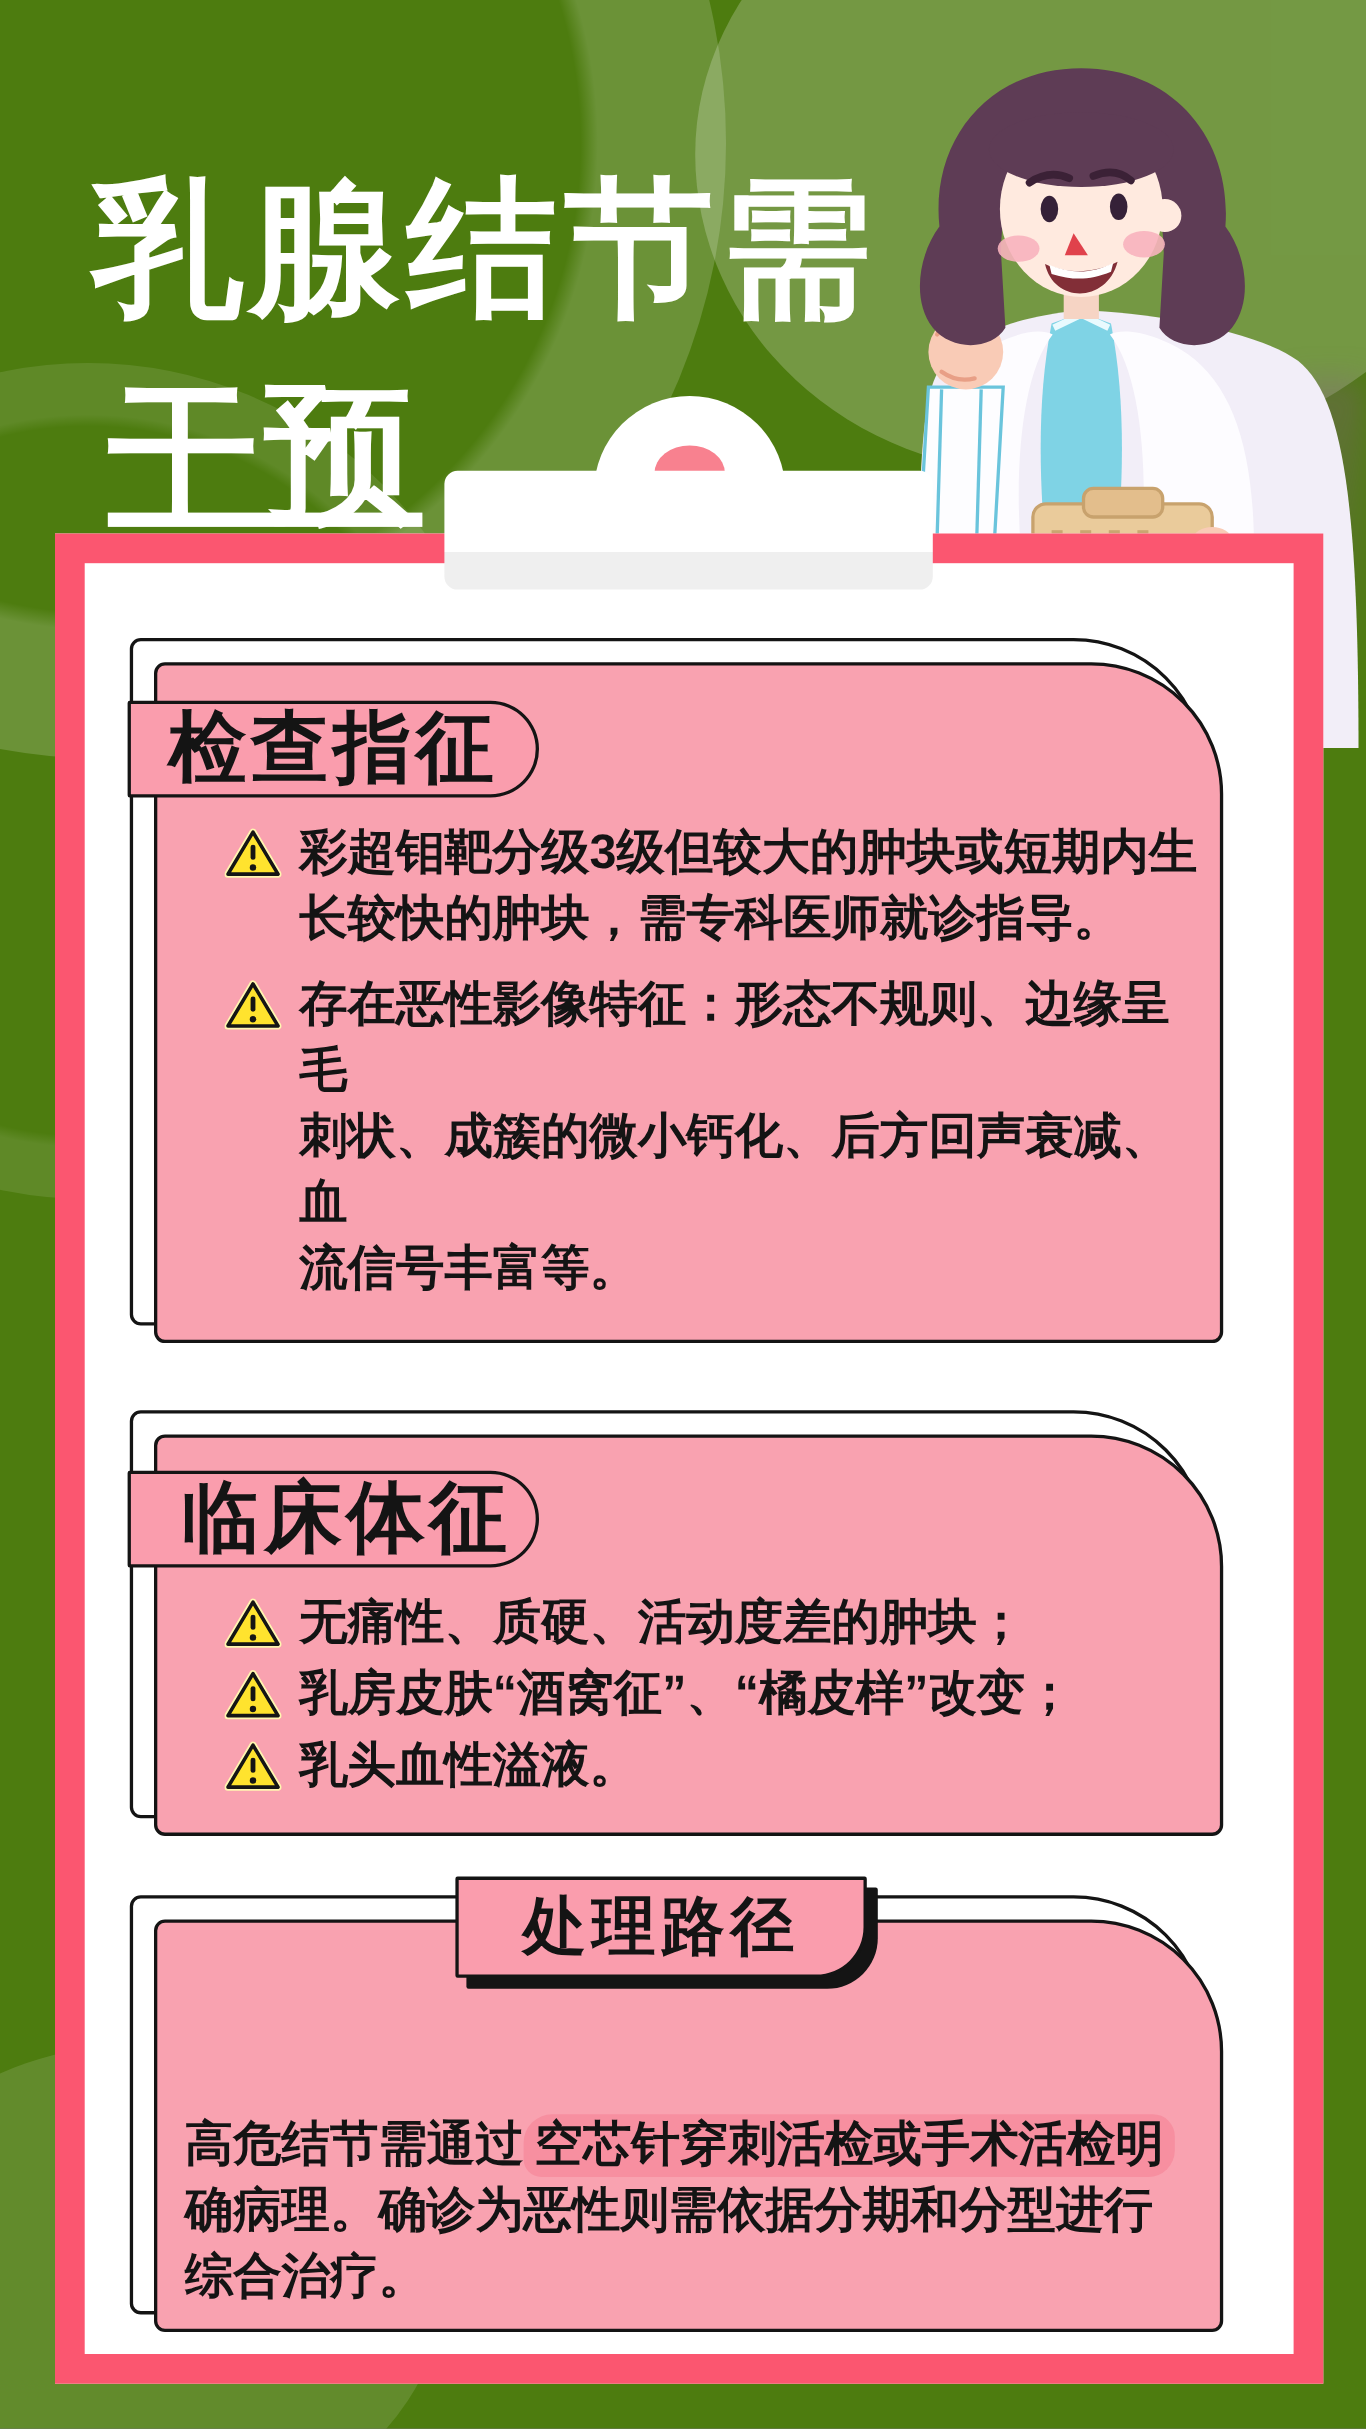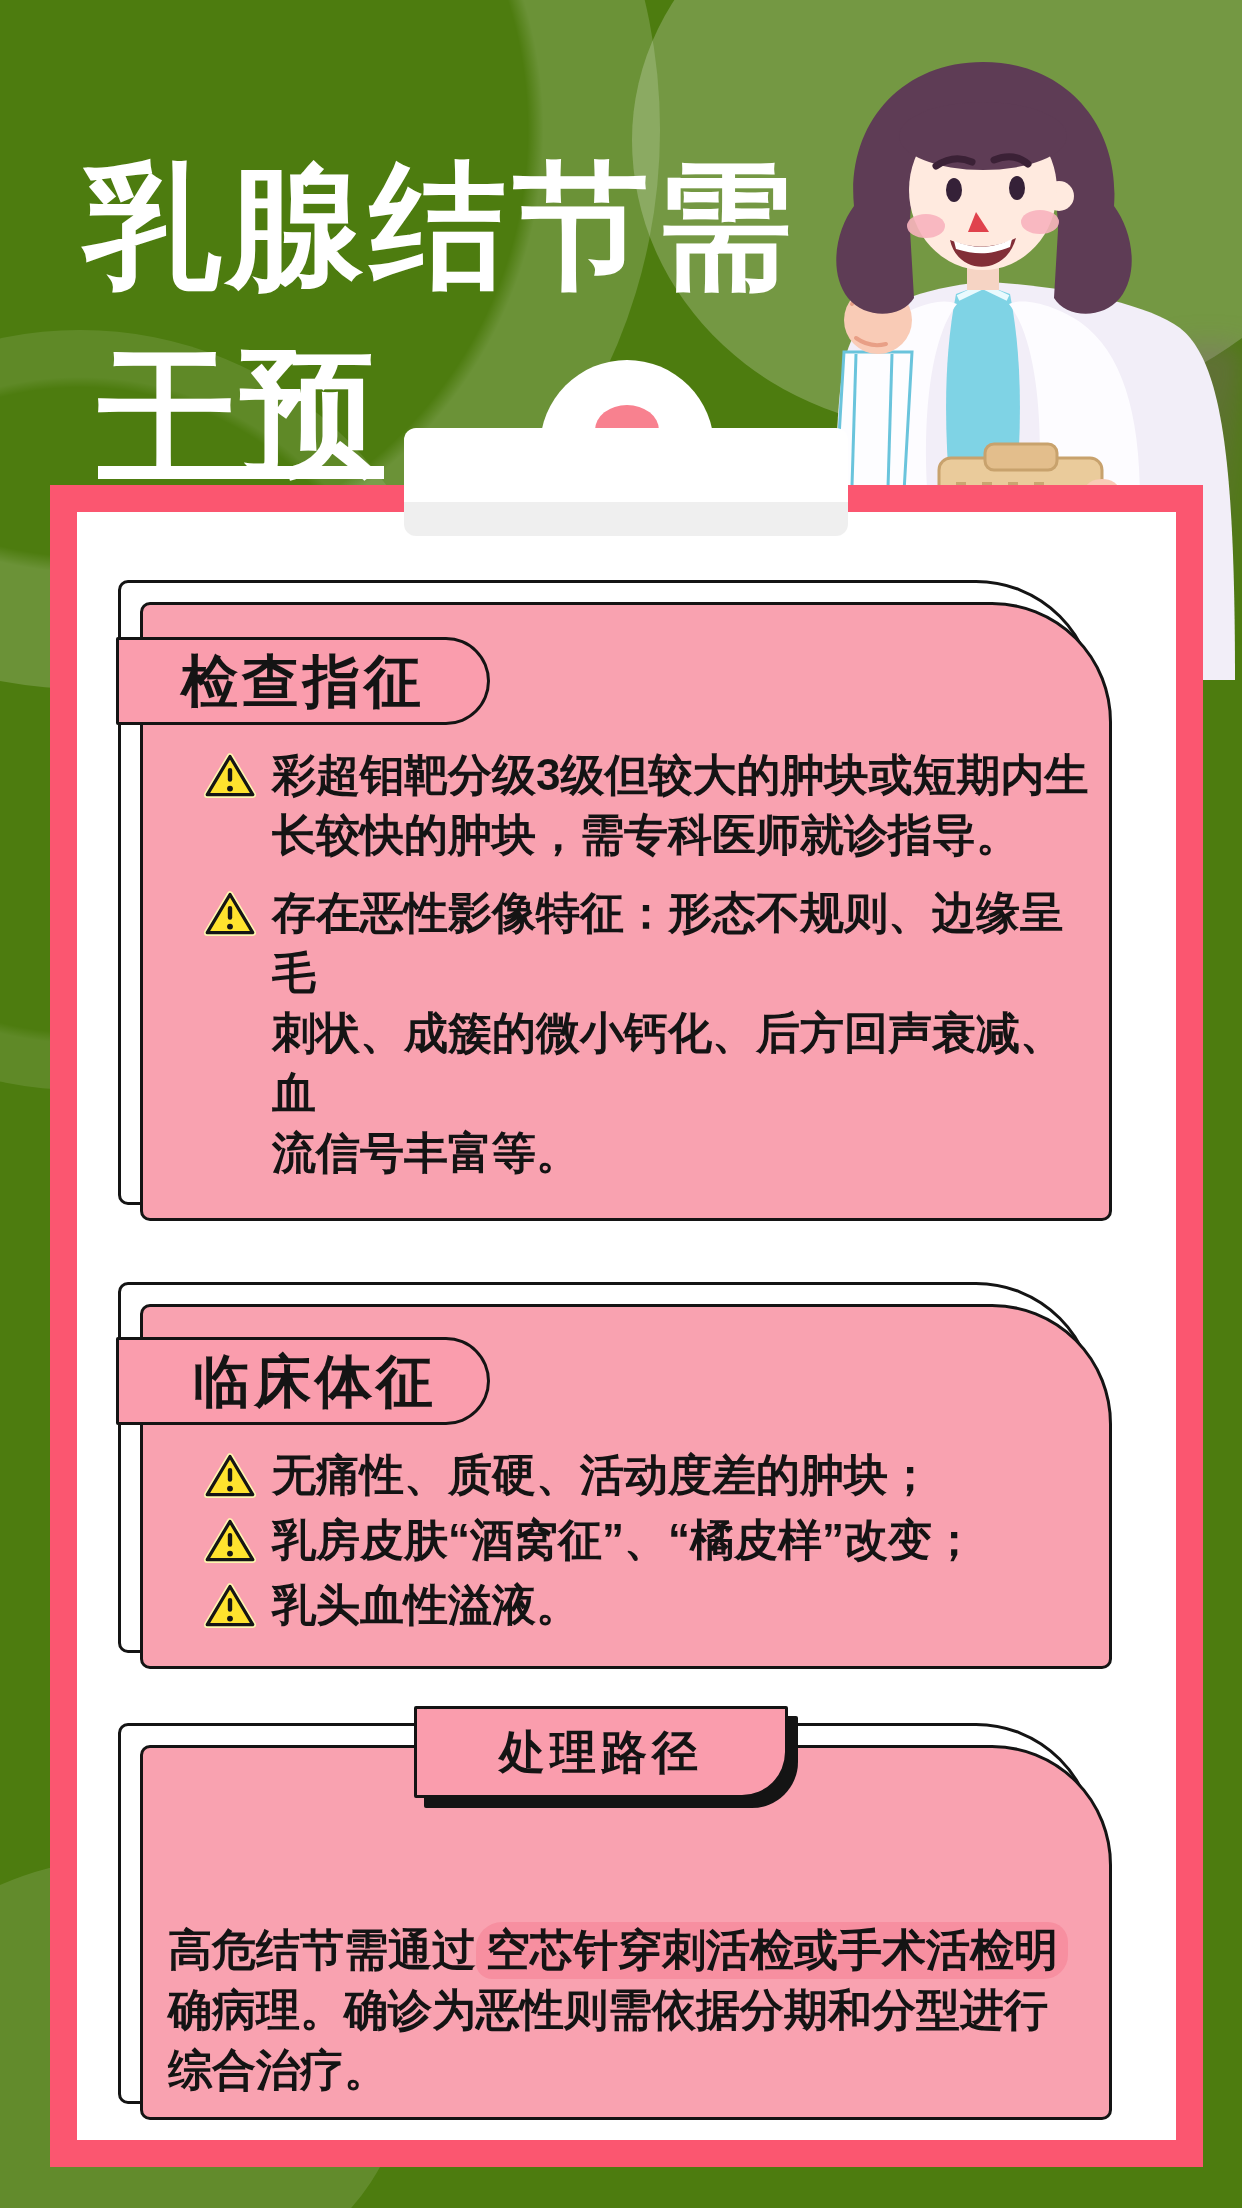--- a/index.html
+++ b/index.html
@@ -40,26 +40,26 @@
   .card{position:absolute;left:118px;width:978px;box-sizing:border-box;background:#fff;
     border:3px solid #141414;border-radius:10px 120px 10px 10px;z-index:3;}
   .card::before{content:"";position:absolute;left:19px;top:19px;width:100%;height:100%;box-sizing:border-box;
     background:#F9A2B0;border:3px solid #141414;border-radius:inherit;z-index:-1;}
   .card1{top:580px;height:625px;}
   .card2{top:1282px;height:371px;}
   .card3{top:1723px;height:381px;}
   
   .badge-side{position:absolute;left:116px;width:374px;height:88px;box-sizing:border-box;z-index:5;
     background:#FA9DAD;border:3px solid #141414;border-radius:2px 44px 44px 2px;
-    font-size:57px;font-weight:900;line-height:82px;text-align:center;letter-spacing:4px;color:#141414;}
+    font-size:71px;font-weight:900;line-height:82px;text-align:center;letter-spacing:4px;color:#141414;}
   .badge1{top:637px;}
   .badge2{top:1337px;padding-left:24px;}
   .badge-center{position:absolute;left:414px;top:1706px;width:374px;height:92px;box-sizing:border-box;z-index:5;
     background:#FA9DAD;border:3px solid #141414;border-radius:2px 2px 46px 2px;
-    font-size:46px;font-weight:900;line-height:86px;text-align:center;letter-spacing:5px;color:#141414;
+    font-size:58px;font-weight:900;line-height:86px;text-align:center;letter-spacing:5px;color:#141414;
     box-shadow:10px 10px 0 #141414;}
   
   .bullets{position:absolute;left:204px;width:892px;z-index:6;}
   .b1{top:745px;}
   .b2{top:1450px;}
   .bullet{display:flex;align-items:flex-start;gap:16px;margin-bottom:18px;}
   .b2 .bullet{margin-bottom:15px;}
   .bullet .w-icon{flex:0 0 52px;width:52px;height:48px;margin-top:7px;}
   .b2 .bullet .w-icon{margin-top:2px;}
   .bullet .txt{font-size:44px;line-height:60px;font-weight:700;white-space:pre-line;color:#141414;}

